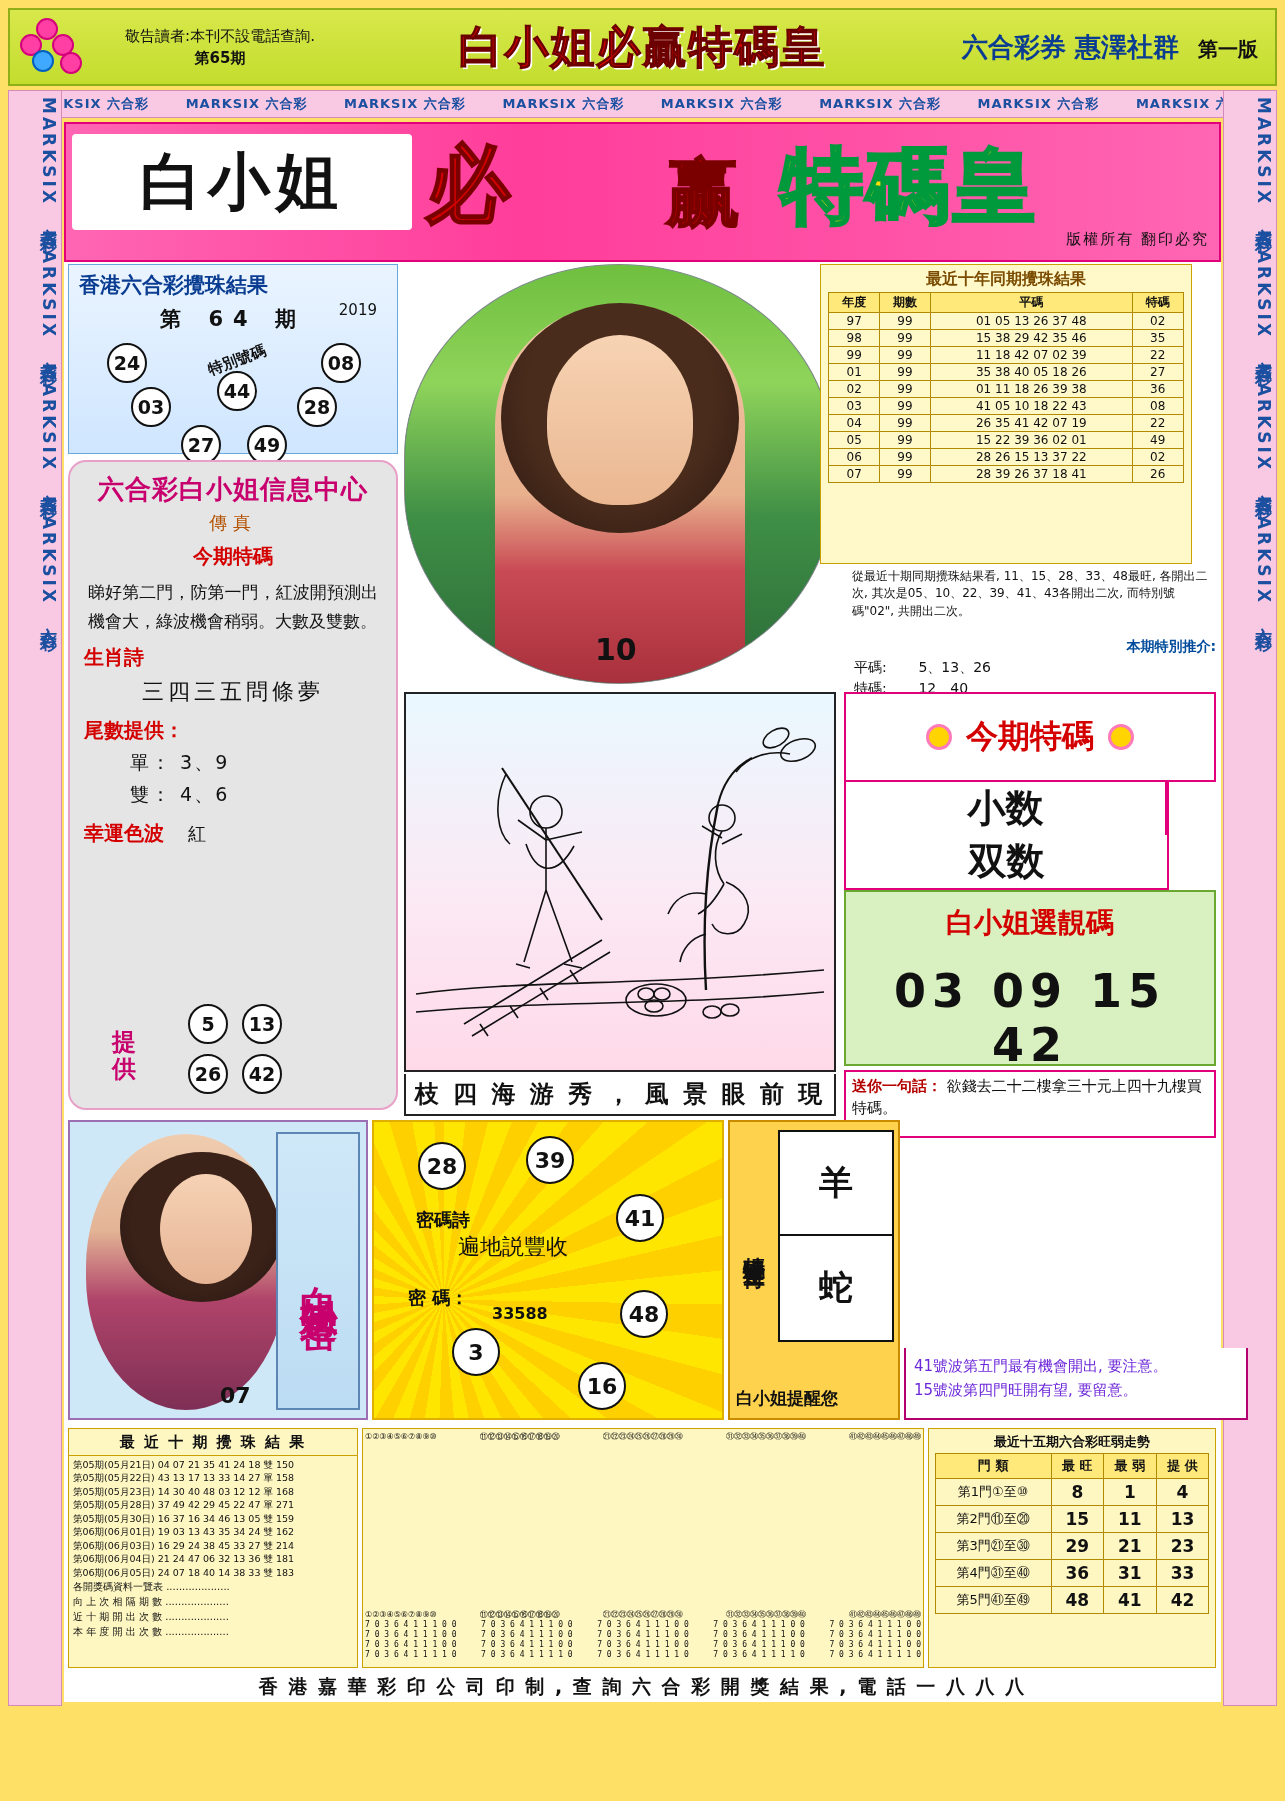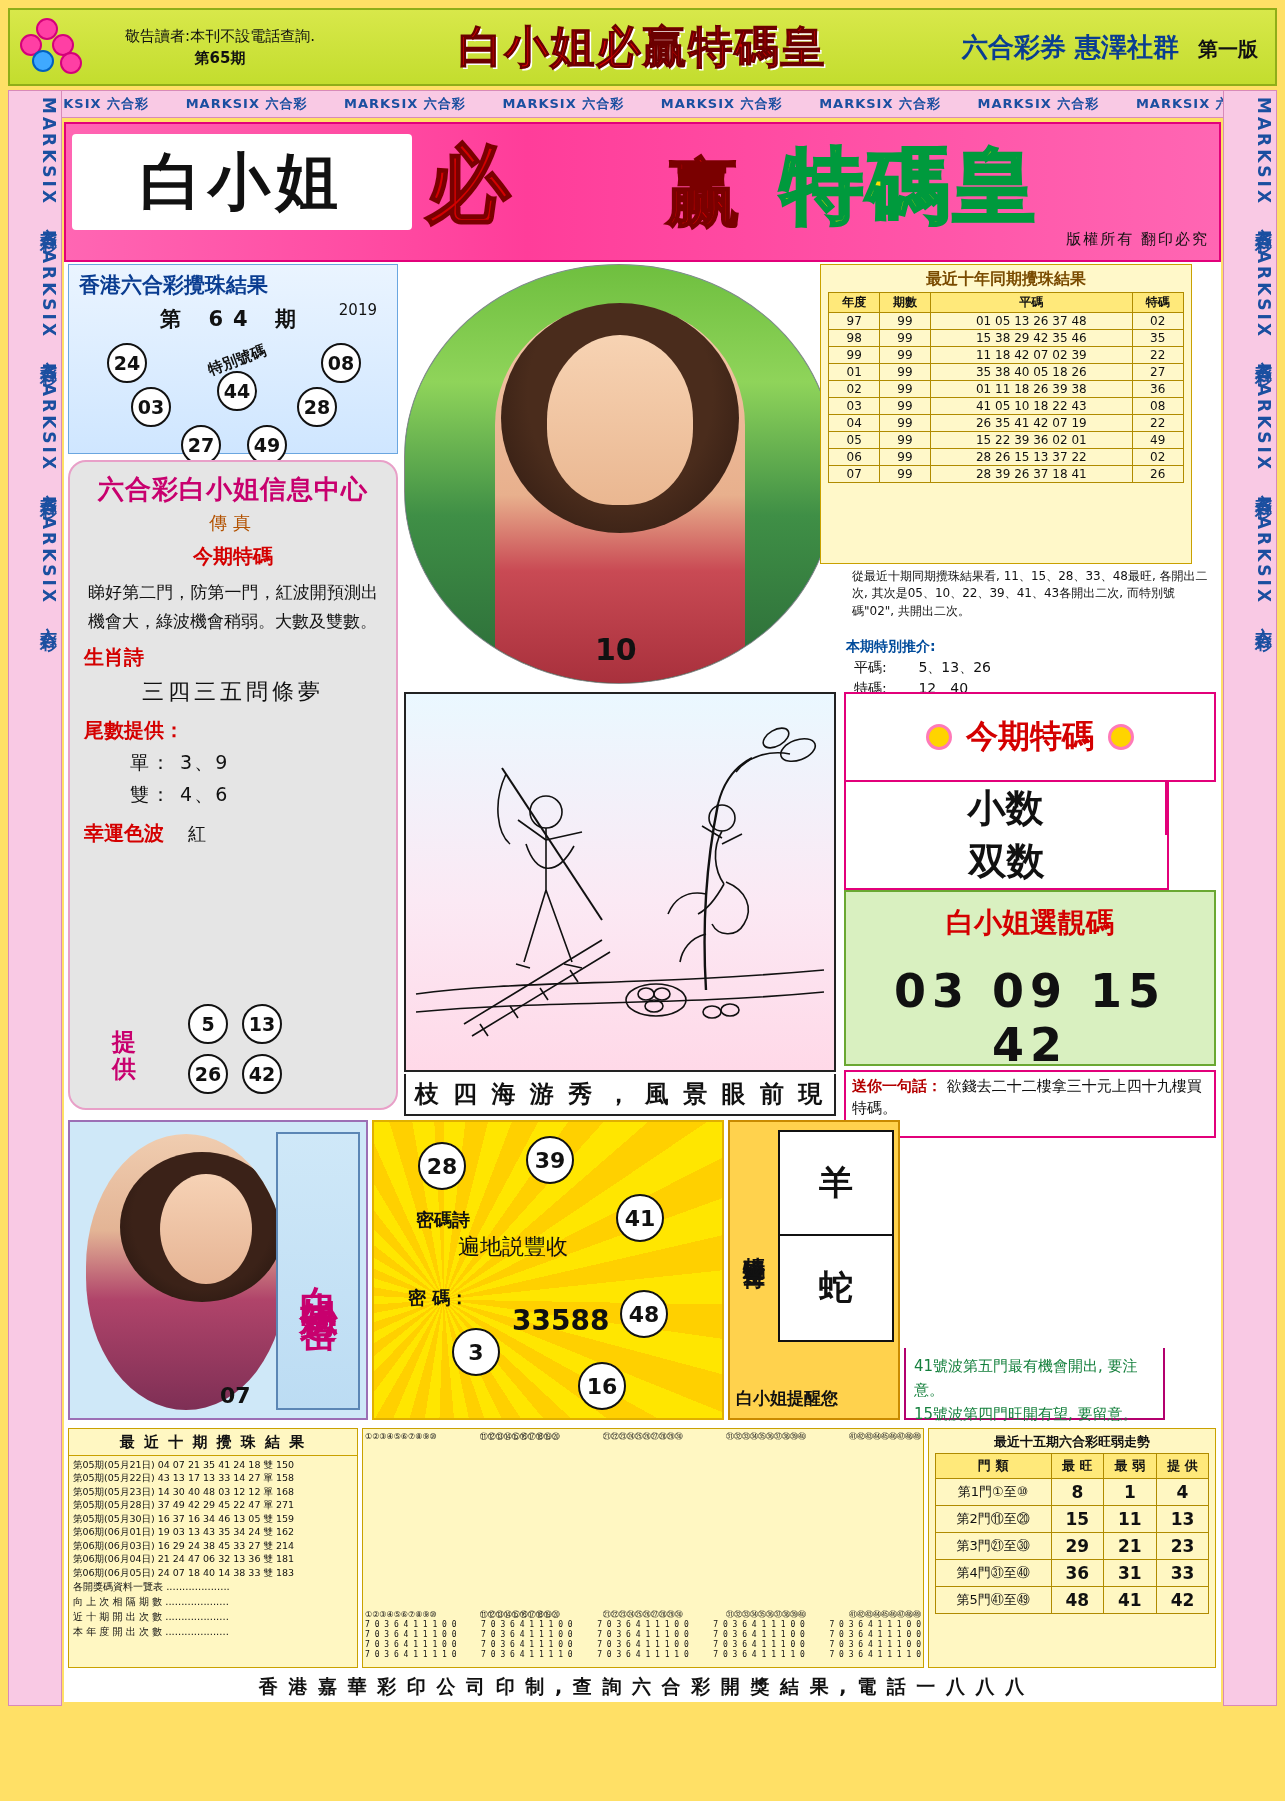--- a/index.html
+++ b/index.html
@@ -168,21 +168,21 @@
   }
   .tenyear h4 { margin:4px 0 2px 0; text-align:center; font-size:16px; color:#7a4b00; font-weight:700;}
   .tenyear table { width:96%; margin:0 auto; border-collapse:collapse; font-size:12px;}
   .tenyear th, .tenyear td { border:1px solid #b08b00; text-align:center; padding:1px 2px; color:#111;}
   .tenyear th { background:#ffe97a; font-size:12px;}
   .ten-note {
     position:absolute; left:782px; top:446px; width:370px; font-size:12px; color:#111; line-height:1.45;
     padding:0 6px;
   }
   .ten-rec { position:absolute; left:782px; top:516px; width:370px; font-size:14px; color:#111;}
-  .ten-rec .lbl { color:#004b9b; font-weight:700;}
+  .ten-rec .lbl { color:#004b9b; font-weight:700;text-align:right;}
   .ten-rec .row { margin:3px 0 3px 8px;}
   .ten-rec .k { display:inline-block; width:60px; }
 
   
   .infocenter {
     position:absolute; left:4px; top:338px; width:330px; height:650px;
     background:#e5e5e5; border:2px solid #e8a0c8; border-radius:18px;
   }
   .infocenter .t1 { text-align:center; font-size:26px; font-weight:900; color:#c8006e; margin-top:10px; letter-spacing:1px;}
   .infocenter .t2 { text-align:center; font-size:18px; color:#b35200; margin-top:4px; letter-spacing:6px;}
@@ -280,21 +280,21 @@
   }
   .sun .inner { position:absolute; inset:0; }
   .sun .b {
     position:absolute; width:48px;height:48px;border-radius:50%;
     border:2px solid #111; background:#fff;
     display:flex;align-items:center;justify-content:center;
     font-size:22px;font-weight:700;color:#111;
   }
   .sun .lbl { position:absolute; font-size:18px; font-weight:700; color:#111;}
   .sun .poem { position:absolute; font-size:22px; color:#111; }
-  .sun .code { position:absolute; font-size:28px; color:#111; font-weight:700;margin-left:20px;}
+  .sun .code { position:absolute; font-size:16px; color:#111; font-weight:700;}
 
   
   .zodiac {
     position:absolute; left:664px; top:998px; width:172px; height:300px;
     background:#ffd24d; border:2px solid #c98b00;
   }
   .zodiac .vlabel {
     position:absolute; left:4px; top:8px; width:40px; height:230px;
     writing-mode:vertical-rl; text-orientation:upright;
     font-size:22px; font-weight:900; color:#111; letter-spacing:2px;
@@ -316,23 +316,23 @@
     transform:rotate(45deg); border:2px solid #b3006e; top:62px;
   }
   .diamond.d1 { left:38px; } .diamond.d2 { left:166px; }
   .dnum { position:absolute; top:92px; width:108px; text-align:center; font-size:44px; font-weight:900; color:#111;}
   .dnum.n1 { left:38px; } .dnum.n2 { left:166px; }
   .send2 .poem {
     position:absolute; left:0; bottom:10px; width:100%; text-align:center; font-size:18px; color:#111;
   }
   .send2 .poem .k { color:#111; font-weight:700;}
   .tips {
-    position:absolute; left:840px; top:1226px; width:261px; height:72px;
+    position:absolute; left:840px; top:1226px; width:344px; height:72px;
     background:#fff; border:2px solid #b3006e; border-top:none;
-    font-size:15px; color:#15803d; padding:6px 8px; line-height:1.6;
+    font-size:15px; color:#6d28d9; padding:6px 8px; line-height:1.6;
   }
 
   
   .lastten {
     position:absolute; left:4px; top:1306px; width:290px; height:240px;
     background:#fff7c2; border:1px solid #c9a100;
   }
   .lastten h5 { margin:4px 0 2px 0; text-align:center; font-size:15px; font-weight:700; color:#111; letter-spacing:2px;
                 border-bottom:1px solid #c9a100; padding-bottom:3px;}
   .lastten .row { font-size:9.5px; color:#111; white-space:nowrap; padding:0 4px; line-height:1.42;}

